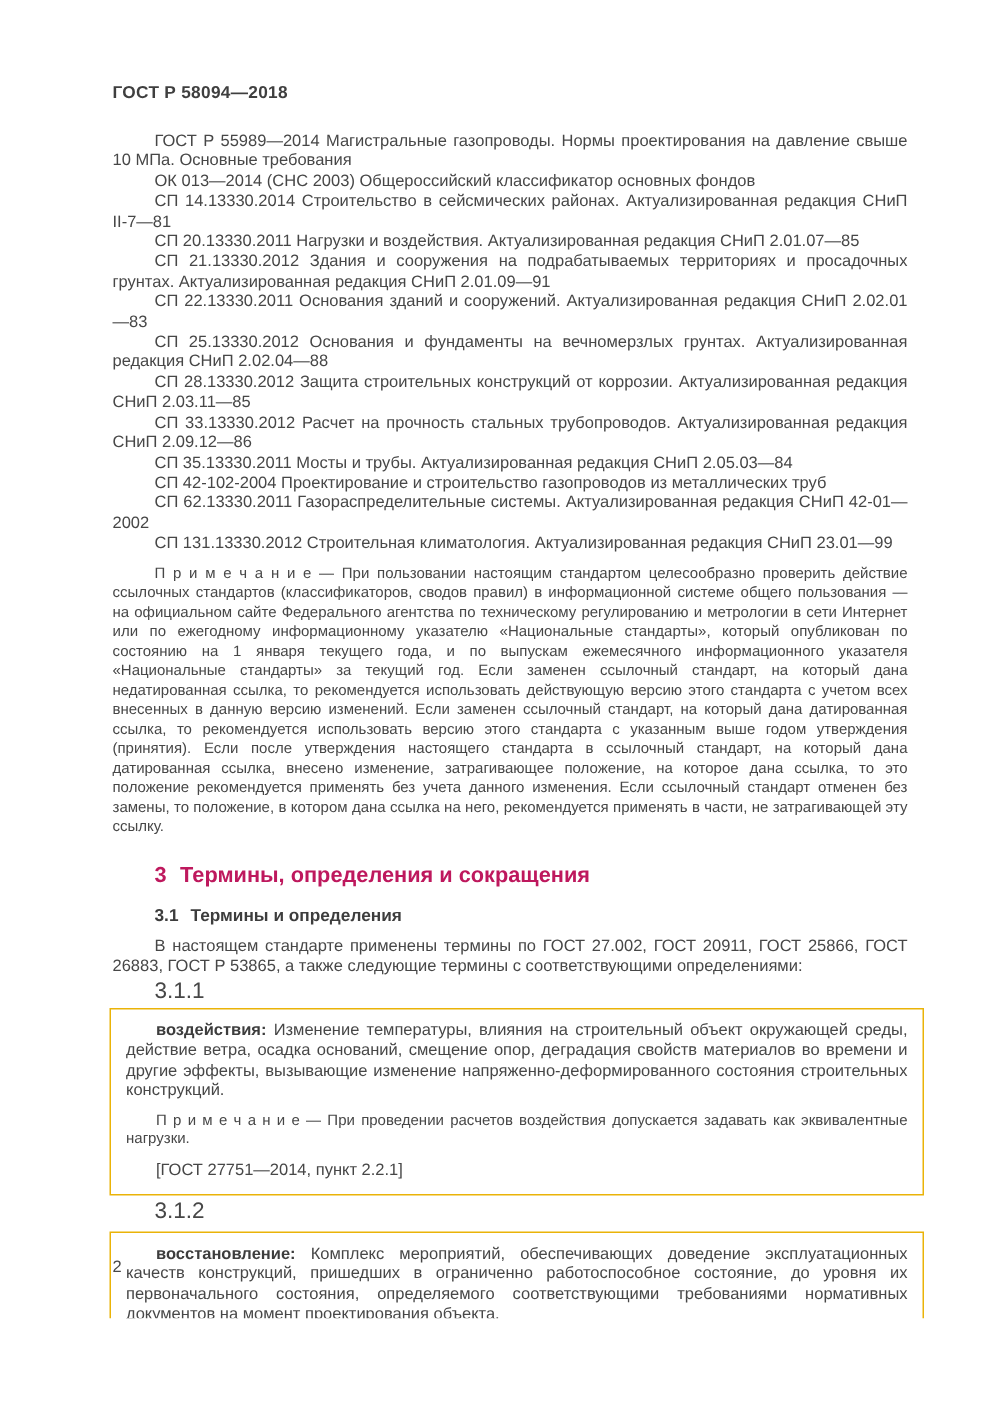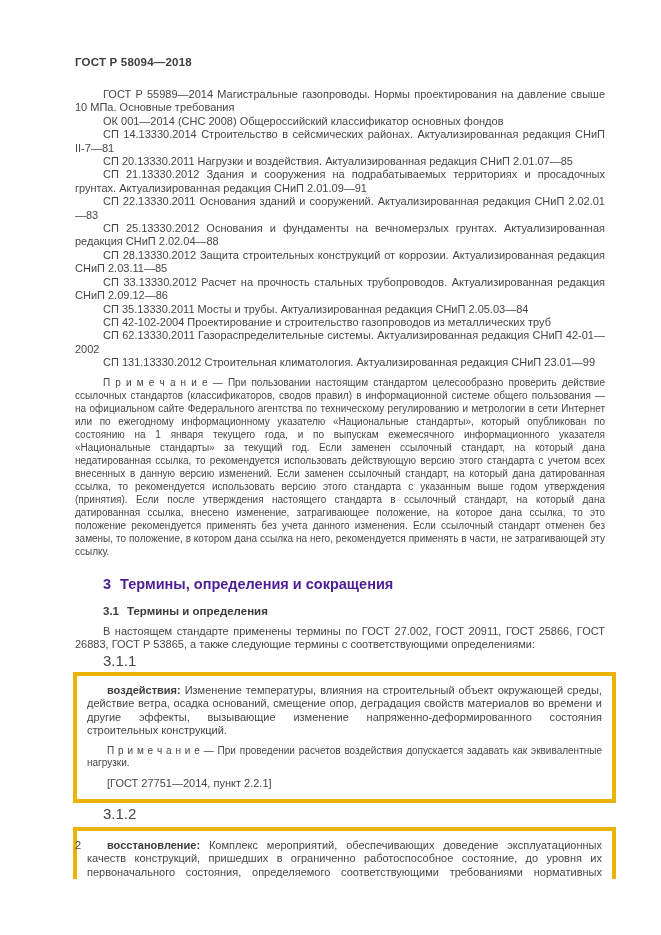--- a/index.html
+++ b/index.html
@@ -43,21 +43,21 @@
     line-height: 13px;
     text-align: justify;
     text-indent: 28px;
   }
 
   .section-heading {
     margin-top: 18px;
     padding-left: 28px;
     font-size: 14.5px;
     font-weight: bold;
-    color: #4c1d95;
+    color: #be185d;
   }
   .section-heading .num { margin-right: 9px; }
 
   .subsection-heading {
     margin-top: 13px;
     padding-left: 28px;
     font-size: 11.5px;
     font-weight: bold;
     color: #3d3d3d;
   }
@@ -72,21 +72,21 @@
   }
 
   .term-number {
     margin-top: 3px;
     font-size: 15px;
     line-height: 13.4px;
     text-indent: 28px;
   }
 
   .term-box {
-    border: 4px solid #eab308;
+    border: 1px solid #eab308;
     margin: 4px -11px 0 -2px;
     padding: 8px 10px 9px 10px;
     background: #ffffff;
   }
 
   .term-box .def {
     font-size: 11px;
     line-height: 13.5px;
     text-align: justify;
     text-indent: 20px;
@@ -123,21 +123,21 @@
 </head>
 <body>
 
 <div class="page">
   <div class="content">
 
     <div class="doc-header">ГОСТ Р 58094—2018</div>
 
     <div class="refs">
       <p>ГОСТ Р 55989—2014 Магистральные газопроводы. Нормы проектирования на давление свыше 10 МПа. Основные требования</p>
-      <p>ОК 001—2014 (СНС 2008) Общероссийский классификатор основных фондов</p>
+      <p>ОК 013—2014 (СНС 2003) Общероссийский классификатор основных фондов</p>
       <p>СП 14.13330.2014 Строительство в сейсмических районах. Актуализированная редакция СНиП II-7—81</p>
       <p>СП 20.13330.2011 Нагрузки и воздействия. Актуализированная редакция СНиП 2.01.07—85</p>
       <p>СП 21.13330.2012 Здания и сооружения на подрабатываемых территориях и просадочных грунтах. Актуализированная редакция СНиП 2.01.09—91</p>
       <p>СП 22.13330.2011 Основания зданий и сооружений. Актуализированная редакция СНиП 2.02.01—83</p>
       <p>СП 25.13330.2012 Основания и фундаменты на вечномерзлых грунтах. Актуализированная редакция СНиП 2.02.04—88</p>
       <p>СП 28.13330.2012 Защита строительных конструкций от коррозии. Актуализированная редакция СНиП 2.03.11—85</p>
       <p>СП 33.13330.2012 Расчет на прочность стальных трубопроводов. Актуализированная редакция СНиП 2.09.12—86</p>
       <p>СП 35.13330.2011 Мосты и трубы. Актуализированная редакция СНиП 2.05.03—84</p>
       <p>СП 42-102-2004 Проектирование и строительство газопроводов из металлических труб</p>
       <p>СП 62.13330.2011 Газораспределительные системы. Актуализированная редакция СНиП 42-01—2002</p>

